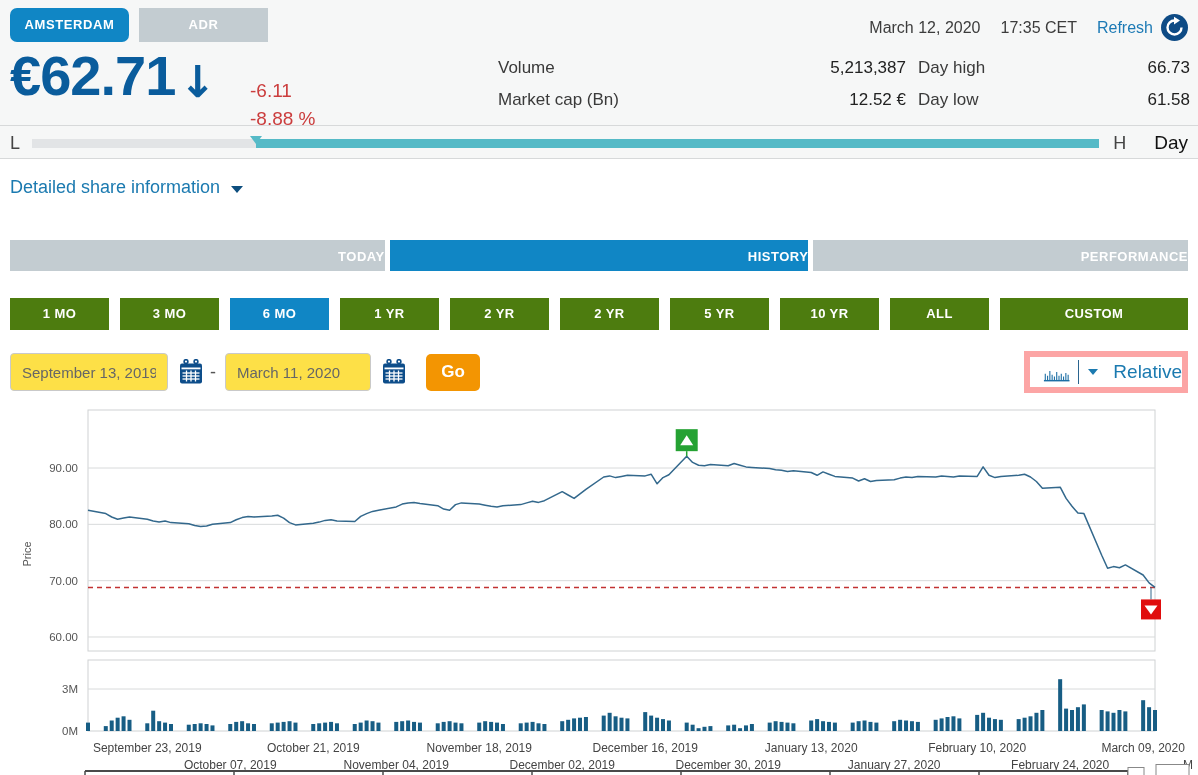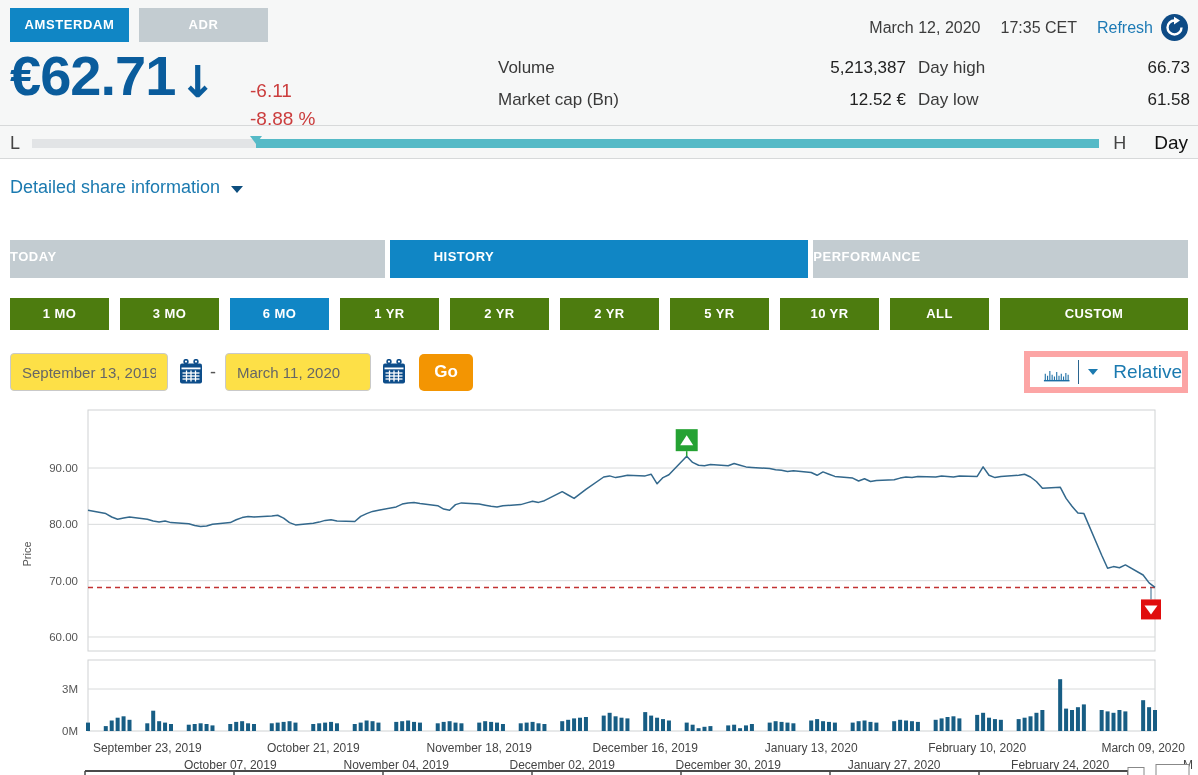--- a/index.html
+++ b/index.html
@@ -4,21 +4,21 @@
 <style>
   html,body{margin:0;padding:0;background:#fff;}
   body{font-family:"Liberation Sans","DejaVu Sans",sans-serif;color:#333;}
   #app{position:relative;width:1198px;height:775px;overflow:hidden;background:#fff;}
 
   
   .header-band{position:absolute;top:0;left:0;width:1198px;height:158px;background:#f6f7f7;border-bottom:1px solid #d7d9da;}
   .band-sep{position:absolute;top:125px;left:0;width:1198px;border-bottom:1px solid #d7d9da;}
 
   .mkt-tab{position:absolute;top:8px;height:34px;line-height:34px;text-align:center;font-size:13px;font-weight:bold;letter-spacing:.6px;color:#fff;background:#c3ccd1;cursor:pointer;}
-  .mkt-tab.active{background:#1086c5;}
+  .mkt-tab.active{background:#1086c5;border-radius:7px;}
   .tab-amsterdam{left:10px;width:119px;}
   .tab-adr{left:139px;width:129px;}
 
   .topmeta{position:absolute;top:14px;right:10px;display:flex;align-items:center;gap:20px;font-size:16px;color:#3c3c3c;}
   .refresh-link{color:#1d7ab5;display:flex;align-items:center;gap:8px;cursor:pointer;}
   .refresh-circle{width:27px;height:27px;}
 
   .price-row{position:absolute;left:10px;top:48px;display:flex;align-items:flex-end;}
   .price-main{font-size:56px;font-weight:600;color:#0a5c9c;letter-spacing:-1px;line-height:1;}
   .price-arrow{font-family:"DejaVu Sans",sans-serif;font-size:44px;font-weight:bold;color:#0a5c9c;line-height:1;margin-left:4px;}
@@ -31,34 +31,34 @@
   .lh-l,.lh-h{font-size:18px;color:#444;}
   .lh-track{position:relative;flex:1;height:9px;margin:0 14px 0 12px;background:#e2e4e6;}
   .lh-fill{position:absolute;right:0;top:0;height:9px;background:#55bac7;}
   .lh-marker{position:absolute;top:-3px;width:0;height:0;border-left:6px solid transparent;border-right:6px solid transparent;border-top:8px solid #55bac7;}
   .lh-day{font-size:19px;color:#111;margin-left:28px;}
 
   .share-info{position:absolute;top:177px;left:10px;display:flex;align-items:center;font-size:18px;color:#1b7ab0;cursor:pointer;}
   .caret-down{width:0;height:0;border-left:6px solid transparent;border-right:6px solid transparent;border-top:7px solid #0d4e7e;margin-left:11px;margin-top:3px;}
 
   .view-tabs{position:absolute;top:240px;left:10px;width:1178px;display:flex;gap:5px;}
-  .vtab{flex:1;height:38px;line-height:33px;text-align:left;background:#c3ccd1;color:#fff;font-size:13px;font-weight:bold;letter-spacing:.5px;cursor:pointer;}
+  .vtab{flex:1;height:31px;line-height:33px;text-align:right;background:#c3ccd1;color:#fff;font-size:13px;font-weight:bold;letter-spacing:.5px;cursor:pointer;}
   .vtab.active{background:#1086c5;padding-left:44px;}
 
   .range-btns{position:absolute;top:298px;left:10px;width:1178px;display:flex;gap:11px;}
   .rbtn{width:99px;height:32px;line-height:32px;text-align:center;background:#4d7c0f;color:#fff;font-size:13px;font-weight:bold;letter-spacing:.4px;cursor:pointer;}
   .rbtn.active{background:#1086c5;}
   .rbtn.custom{width:auto;flex:1;}
 
   .date-row{position:absolute;top:352px;left:10px;height:40px;display:flex;align-items:center;}
   .date-input{width:158px;height:38px;box-sizing:border-box;border:1px solid #c9c9c9;border-radius:4px;background:#fde047;font-size:15px;color:#666;padding:1px 11px;font-family:inherit;}
   .date-input.second{width:146px;}
   .cal-icon{width:24px;height:26px;margin-left:11px;cursor:pointer;}
   .range-dash{margin:0 9px 0 7px;font-size:18px;color:#555;}
-  .go-btn{margin-left:13px;width:54px;height:37px;background:#f39502;border:none;border-radius:5px;color:#fff;font-size:17px;font-weight:bold;cursor:pointer;font-family:inherit;}
+  .go-btn{margin-left:20px;width:54px;height:37px;background:#f39502;border:none;border-radius:5px;color:#fff;font-size:17px;font-weight:bold;cursor:pointer;font-family:inherit;}
 
   .relative-box{position:absolute;top:351px;right:10px;width:164px;height:42px;box-sizing:border-box;border:6px solid #fca5a5;display:flex;align-items:center;cursor:pointer;background:#fff;}
   .comb-icon{margin-left:13px;}
   .rel-divider{width:1px;height:24px;background:#2a648f;margin:0 9px 0 8px;}
   .rel-caret{width:0;height:0;border-left:5px solid transparent;border-right:5px solid transparent;border-top:6px solid #1b7ab0;}
   .rel-label{font-size:19px;color:#1b7ab0;margin-left:15px;}
 
   .chart-wrap{position:absolute;top:408px;left:0;width:1198px;height:367px;}
   svg text{font-family:"Liberation Sans","DejaVu Sans",sans-serif;}
 </style>

